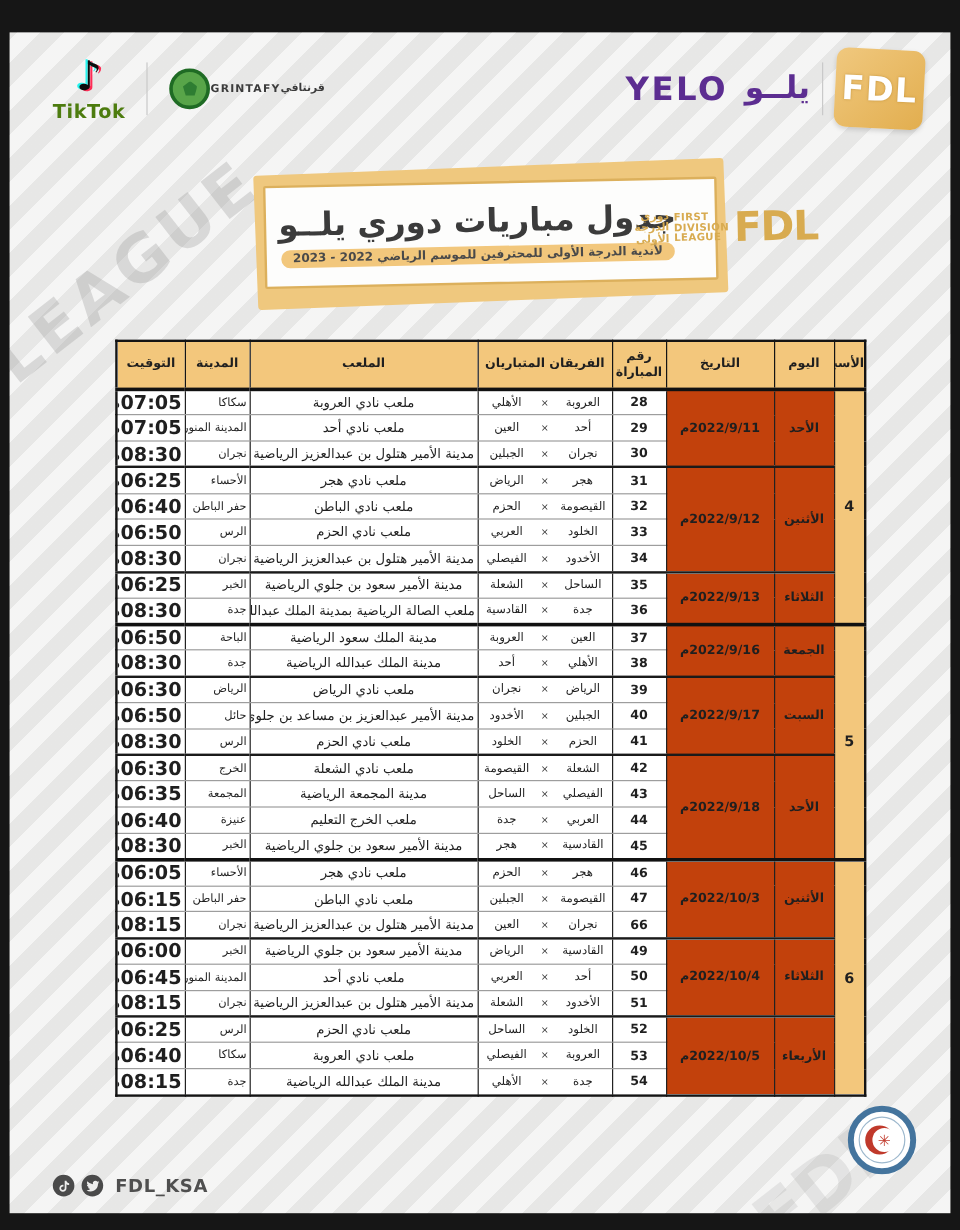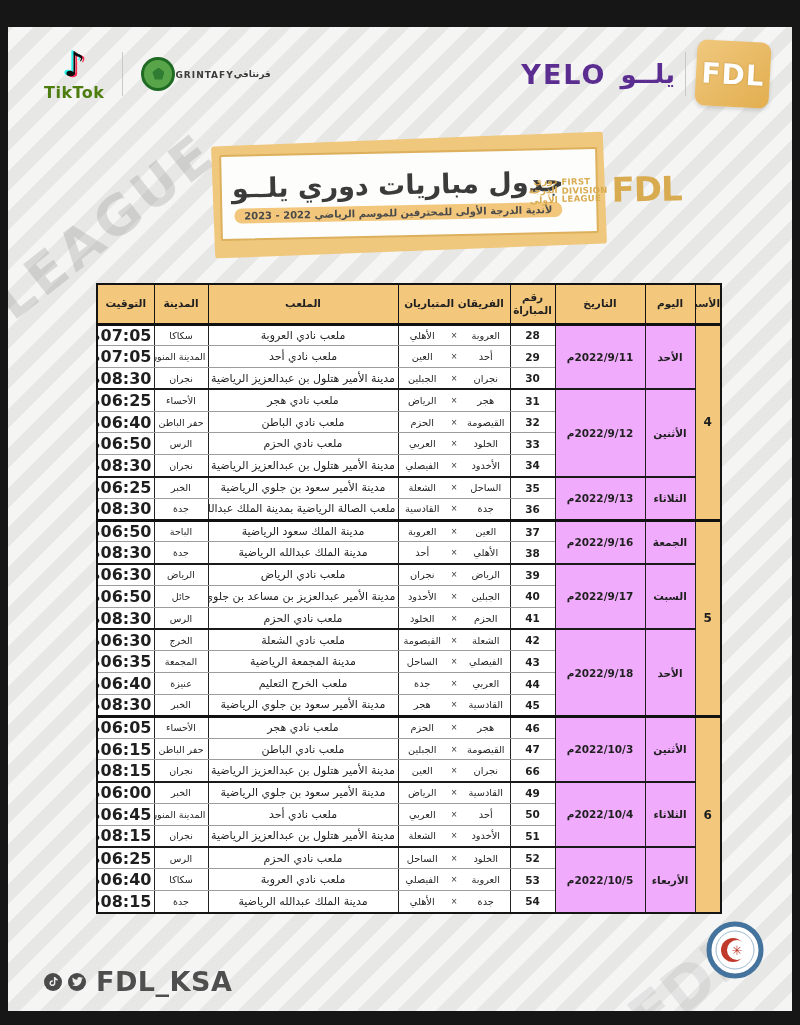--- a/index.html
+++ b/index.html
@@ -66,36 +66,36 @@
           background:#fff; border:2.5px solid #141414; }
   th, td { border-left:1.5px solid #222; border-right:1.5px solid #222; text-align:center;
           vertical-align:middle; color:#1f1f1f; overflow:hidden; }
   thead th { background:#f3c77c; font-size:10.5px; font-weight:bold; height:40px;
           border:1.5px solid #141414; border-bottom:2px solid #141414; padding:1px; line-height:1.25; }
   tbody td { border-top:1px solid #9d9d9d; border-bottom:1px solid #9d9d9d; font-size:9.8px;
           height:21.8px; padding:0 2px; }
   tr.day-start > td { border-top:2px solid #1a1a1a; }
   tr.week-start > td { border-top:3px solid #111; }
   td.week-cell { background:#f3c77c; font-weight:bold; font-size:12px; }
-  td.day-cell, td.date-cell { font-weight:bold; font-size:10.5px; background:#f0abfc; }
+  td.day-cell, td.date-cell { font-weight:bold; font-size:10.5px; background:#c2410c; }
   td.no-cell { font-weight:bold; font-size:10.5px; }
   td.teams-cell { padding:0; }
   .teams-grid { display:grid; grid-template-columns:1fr 16px 1fr; align-items:center; width:100%; }
   .teams-grid .vs { font-size:8px; color:#333; }
   .teams-grid span { white-space:nowrap; }
   td.stadium-cell { font-size:11px; white-space:nowrap; }
-  td.city-cell { font-size:9.5px; white-space:nowrap; }
+  td.city-cell { font-size:9.5px; white-space:nowrap;text-align:right; }
   td.time-cell { font-weight:bold; font-size:16px; white-space:nowrap; }
 
   
   .footer { position:absolute; left:36px; bottom:14px; display:flex; align-items:center; gap:6px; }
   .sm-icon { width:18px; height:18px; border-radius:50%; background:#4a4a4a; display:flex;
            align-items:center; justify-content:center; }
   .sm-icon svg { width:11px; height:11px; fill:#ededec; }
-  .handle { font-size:27px; font-weight:bold; color:#4f4f4f; letter-spacing:.5px; margin-left:4px; }
+  .handle { font-size:15px; font-weight:bold; color:#4f4f4f; letter-spacing:.5px; margin-left:4px; }
   .emblem { position:absolute; right:28px; bottom:28px; }
 </style>
 </head>
 <body>
 
 <div class="panel">
 
   <div class="wm-league">LEAGUE</div>
   <div class="wm-fdl">FDL</div>
 

